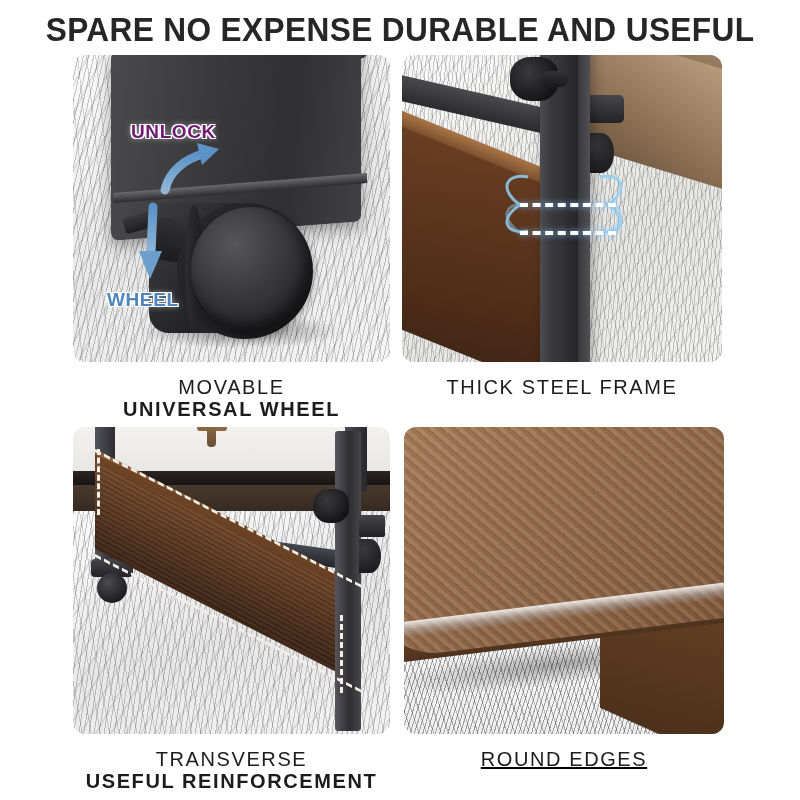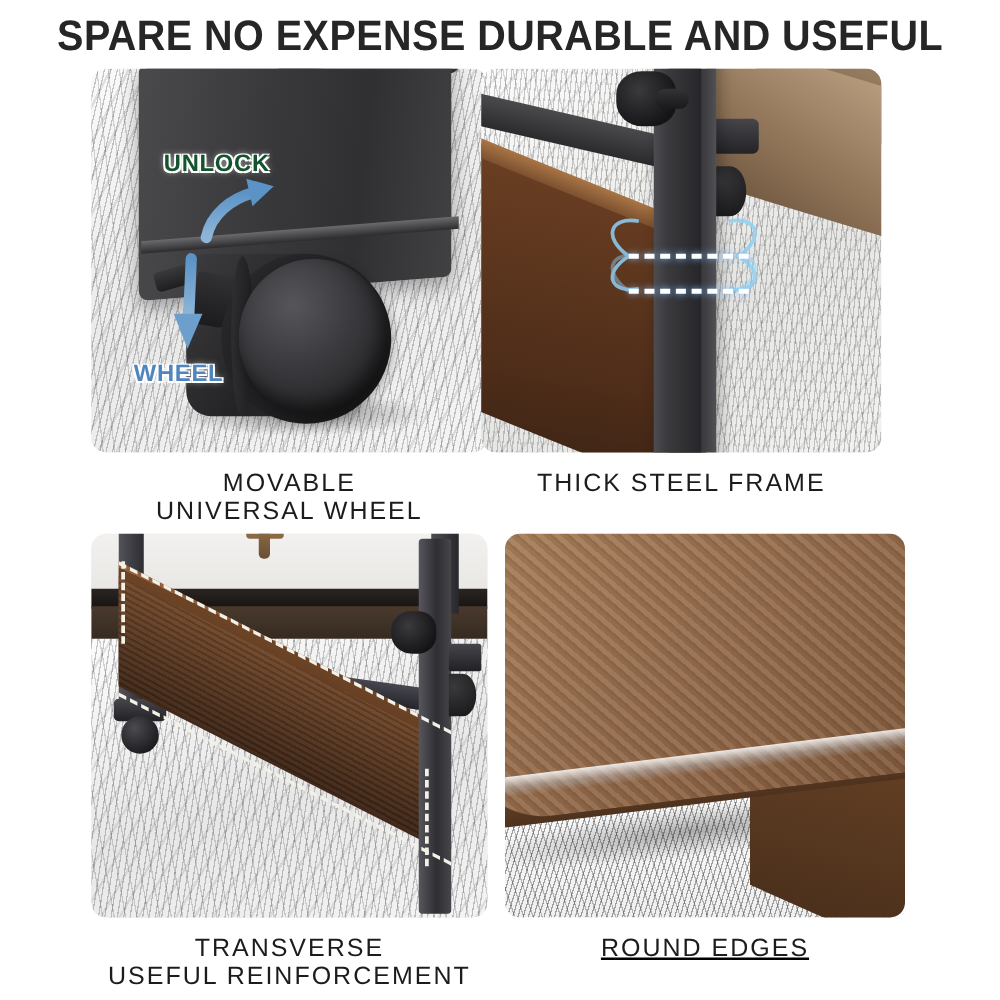--- a/index.html
+++ b/index.html
@@ -30,21 +30,21 @@
   }
 
   
   .grid {
     position:absolute;
     left:73px; top:55px;
     width:648px; height:735px;
   }
   .cell { position:absolute; }
   .cell.c0 { left:0;   top:0;   }
-  .cell.c1 { left:312px; top:0; }
+  .cell.c1 { left:329px; top:0; }
   .cell.c2 { left:0;   top:372px; }
   .cell.c3 { left:331px; top:372px;text-decoration:underline; }
 
   .photo {
     position:relative;
     width:317px; height:307px;
     border-radius:12px;
     overflow:hidden;
   }
   .cell.c1 .photo, .cell.c3 .photo { width:320px; }
@@ -53,21 +53,21 @@
     width:317px;
     margin-top:14px;
     text-align:center;
     font-size:20px;
     letter-spacing:1.6px;
     color:#1c1c1c;
     line-height:1.12;
     font-weight:400;
   }
   .cell.c1 .caption, .cell.c3 .caption { width:320px; }
-  .caption .l2 { display:block; }
+  .caption .l2 { display:block;font-weight:bold; }
 
   
   .p1 { background:#f3f3f3; }
   .p1 .carpet {
     position:absolute; inset:0;
     background:
       repeating-linear-gradient(103deg, rgba(70,70,70,.30) 0 1px, rgba(255,255,255,0) 1px 5px),
       repeating-linear-gradient(84deg, rgba(55,55,55,.20) 0 1px, rgba(255,255,255,0) 1px 9px),
       repeating-linear-gradient(117deg, rgba(90,90,90,.16) 0 2px, rgba(255,255,255,0) 2px 13px),
       linear-gradient(160deg,#fafafa,#e9e9e9 55%,#f5f5f5);
@@ -134,21 +134,21 @@
     position:absolute; left:62px; top:258px; width:210px; height:36px;
     border-radius:50%;
     background:radial-gradient(ellipse at center, rgba(0,0,0,.40), rgba(0,0,0,0) 70%);
   }
   
   .p1 .lbl {
     position:absolute;
     font-weight:bold;
     font-size:19px;
     letter-spacing:0.6px;
-    color:#14532d;
+    color:#701a75;
     text-shadow:
       -1.4px -1.4px 0 #ffffff,  1.4px -1.4px 0 #ffffff,
       -1.4px  1.4px 0 #ffffff,  1.4px  1.4px 0 #ffffff,
        0 0 6px rgba(255,255,255,.9);
   }
   .p1 .lbl-unlock { left:58px; top:66px; }
   .p1 .lbl-lock   { left:34px; top:234px; color:#4f86bd; }
   .p1 .arrows { position:absolute; inset:0; }
 
   

